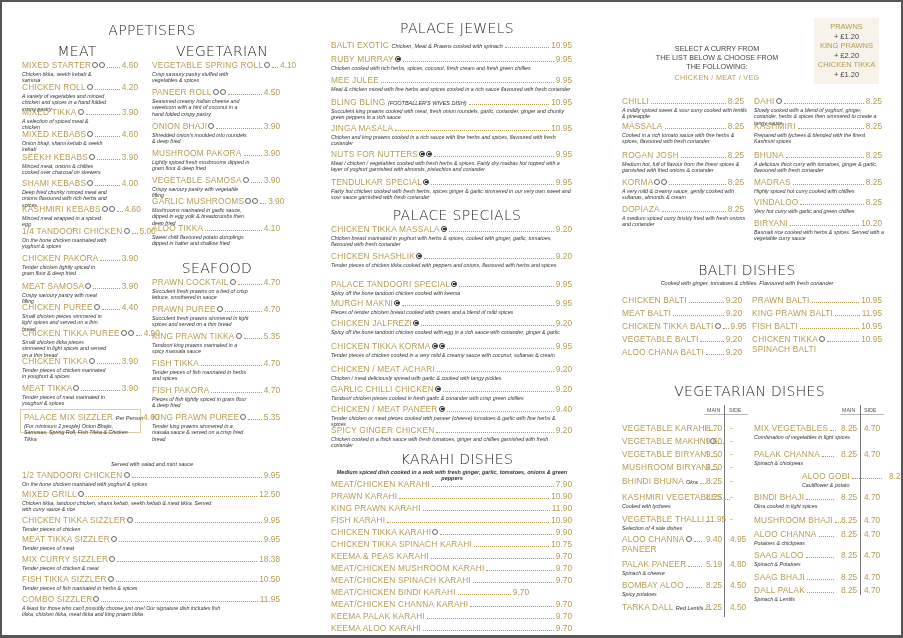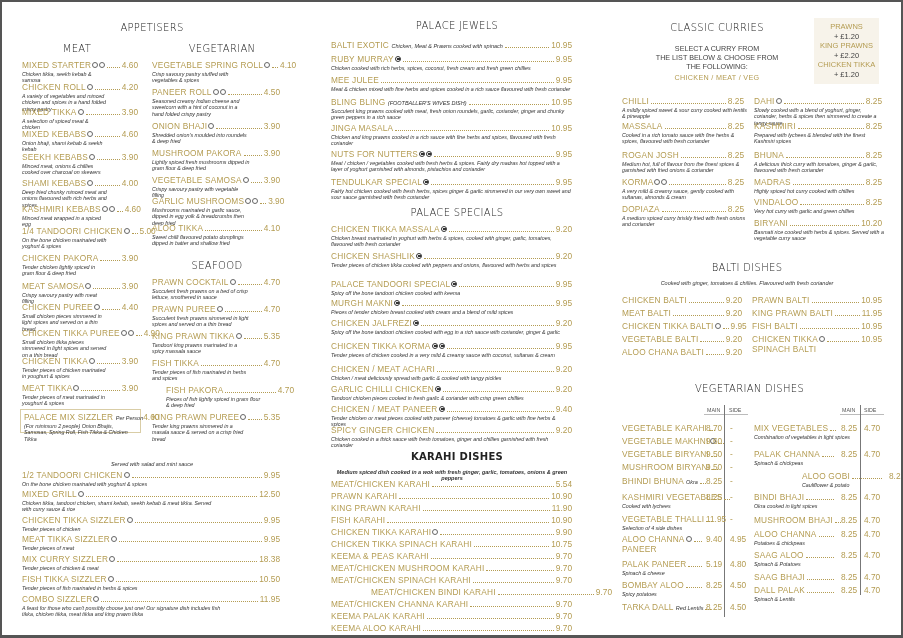--- a/index.html
+++ b/index.html
@@ -6,21 +6,21 @@
   html, body { width: 903px; height: 638px; overflow: hidden; background: #555; }
   body { font-family: "Liberation Sans", sans-serif; }
   .page {
     position: absolute; left: 2px; top: 2px; width: 899px; height: 633px;
     background: #fff; overflow: hidden;
   }
   .h1 {
     position: absolute; font-family: "DejaVu Sans", sans-serif; font-weight: 300;
     color: #222; text-align: center; letter-spacing: 0.3px;
   }
-  .h-lg { font-size: 10px; }
+  .h-lg { font-size: 14px; }
   .item { position: absolute; }
   .row { display: flex; align-items: flex-end; white-space: nowrap; }
   .nm { color: #b49c52; font-size: 8.3px; letter-spacing: 0.2px; }
   .nm small { font-size: 5.5px; font-style: italic; color: #333; letter-spacing: 0; }
   .ic { display: inline-block; width: 6px; height: 6px; border: 0.7px solid #666; border-radius: 50%; margin-left: 1px; vertical-align: 0; font-size: 4px; line-height: 5px; text-align: center; color: #555; }
   .icd { background: radial-gradient(circle at 60% 50%, #333 40%, #fff 42%); border-color:#333; }
   .dots { flex: 1; border-bottom: 1px dotted #b49c52; margin: 0 2px 2px 2px; min-width: 6px; }
   .pr { color: #b49c52; font-size: 8.3px; }
   .ds { color: #333; font-size: 5.3px; font-style: italic; line-height: 6.4px; margin-top: 1px; }
   .sub { position: absolute; font-size: 5.5px; font-style: italic; color: #333; text-align: center; }
@@ -257,21 +257,21 @@
         <div class="ds" style="width:98px">Tandoori king prawns marinated in a spicy massala sauce</div>
       </div>
       <div class="item" style="left: 150px; top: 356px; width: 128px;">
         <div class="row">
           <span class="nm"><span>FISH TIKKA</span></span>
           <span class="dots"></span>
           <span class="pr">4.70</span>
         </div>
         <div class="ds" style="width:98px">Tender pieces of fish marinated in herbs and spices</div>
       </div>
-      <div class="item" style="left: 164px; top: 383px; width: 128px;">
+      <div class="item" style="left: 150px; top: 383px; width: 128px;">
         <div class="row">
           <span class="nm"><span>FISH PAKORA</span></span>
           <span class="dots"></span>
           <span class="pr">4.70</span>
         </div>
         <div class="ds" style="width:98px">Pieces of fish lightly spiced in gram flour &amp; deep fried</div>
       </div>
       <div class="item" style="left: 150px; top: 410px; width: 128px;">
         <div class="row">
           <span class="nm"><span>KING PRAWN PUREE</span><span class="ic"></span></span>
@@ -476,28 +476,28 @@
       </div>
       <div class="item" style="left: 329px; top: 423px; width: 241px;">
         <div class="row">
           <span class="nm"><span>SPICY GINGER CHICKEN</span></span>
           <span class="dots"></span>
           <span class="pr">9.20</span>
         </div>
         <div class="ds" style="width:240px">Chicken cooked in a thick sauce with fresh tomatoes, ginger and chillies garnished with fresh coriander</div>
       </div>
     </div>
-  <div class="h1 h-lg" style="left:380px;top:449px;width:150px;font-weight:bold;">KARAHI DISHES</div>
+  <div class="h1 h-lg" style="left:380px;top:449px;width:150px;">KARAHI DISHES</div>
   <div class="sub" style="left:330px;top:467px;width:240px;font-weight:bold;">Medium spiced dish cooked in a wok with fresh ginger, garlic, tomatoes, onions &amp; green peppers</div>
   <div id="kar-list">
       <div class="item" style="left: 329px; top: 477px; width: 241px;">
         <div class="row">
           <span class="nm"><span>MEAT/CHICKEN KARAHI</span></span>
           <span class="dots"></span>
-          <span class="pr">5.54</span>
+          <span class="pr">7.90</span>
         </div>
       </div>
       <div class="item" style="left: 329px; top: 489px; width: 241px;">
         <div class="row">
           <span class="nm"><span>PRAWN KARAHI</span></span>
           <span class="dots"></span>
           <span class="pr">10.90</span>
         </div>
       </div>
       <div class="item" style="left: 329px; top: 501px; width: 241px;">
@@ -542,21 +542,21 @@
           <span class="pr">9.70</span>
         </div>
       </div>
       <div class="item" style="left: 329px; top: 573px; width: 241px;">
         <div class="row">
           <span class="nm"><span>MEAT/CHICKEN SPINACH KARAHI</span></span>
           <span class="dots"></span>
           <span class="pr">9.70</span>
         </div>
       </div>
-      <div class="item" style="left: 329px; top: 585px; width: 241px; margin-left: 40px;">
+      <div class="item" style="left: 329px; top: 585px; width: 198px;">
         <div class="row">
           <span class="nm"><span>MEAT/CHICKEN BINDI KARAHI</span></span>
           <span class="dots"></span>
           <span class="pr">9.70</span>
         </div>
       </div>
       <div class="item" style="left: 329px; top: 597px; width: 241px;">
         <div class="row">
           <span class="nm"><span>MEAT/CHICKEN CHANNA KARAHI</span></span>
           <span class="dots"></span>
@@ -572,21 +572,20 @@
       </div>
       <div class="item" style="left: 329px; top: 621px; width: 241px;">
         <div class="row">
           <span class="nm"><span>KEEMA ALOO KARAHI</span></span>
           <span class="dots"></span>
           <span class="pr">9.70</span>
         </div>
       </div>
     </div>
 
-  <div class="h1 h-lg" style="left:635px;top:20px;width:160px;">CLASSIC CURRIES</div>
   <div class="select">
     <div>SELECT A CURRY FROM</div>
     <div>THE LIST BELOW &amp; CHOOSE FROM</div>
     <div>THE FOLLOWING:</div>
     <div class="opts">CHICKEN  /  MEAT  /  VEG</div>
   </div>
   <div class="extras">
     <div class="lbl">PRAWNS</div>
     <div class="amt">+ £1.20</div>
     <div class="lbl">KING PRAWNS</div>

